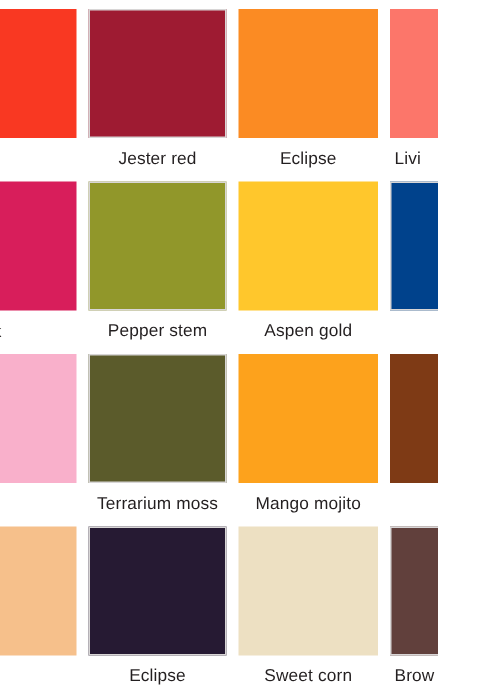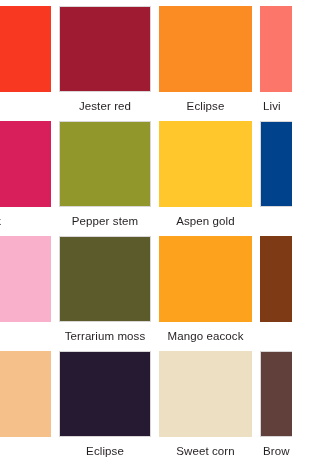--- a/index.html
+++ b/index.html
@@ -120,21 +120,21 @@
       <div class="swatch-cell col-0">
         <div class="swatch-chip" title="Sweet lilac" style="background-color: rgb(249, 176, 203);"></div>
         <div class="swatch-label clip-left">et lilac</div>
       </div>
       <div class="swatch-cell col-1">
         <div class="swatch-chip bordered" title="Terrarium moss" style="background-color: rgb(91, 91, 43);"></div>
         <div class="swatch-label">Terrarium moss</div>
       </div>
       <div class="swatch-cell col-2">
         <div class="swatch-chip" title="Mango mojito" style="background-color: rgb(253, 162, 28);"></div>
-        <div class="swatch-label">Mango eacock</div>
+        <div class="swatch-label">Mango mojito</div>
       </div>
       <div class="swatch-cell col-3">
         <div class="swatch-chip" title="Chili" style="background-color: rgb(126, 58, 21);"></div>
         <div class="swatch-label clip-right"></div>
       </div>
     </div>
     <div class="palette-row row-3">
       <div class="swatch-cell col-0">
         <div class="swatch-chip" title="Mellow buff bean" style="background-color: rgb(246, 192, 139);"></div>
         <div class="swatch-label clip-left">bean</div>

